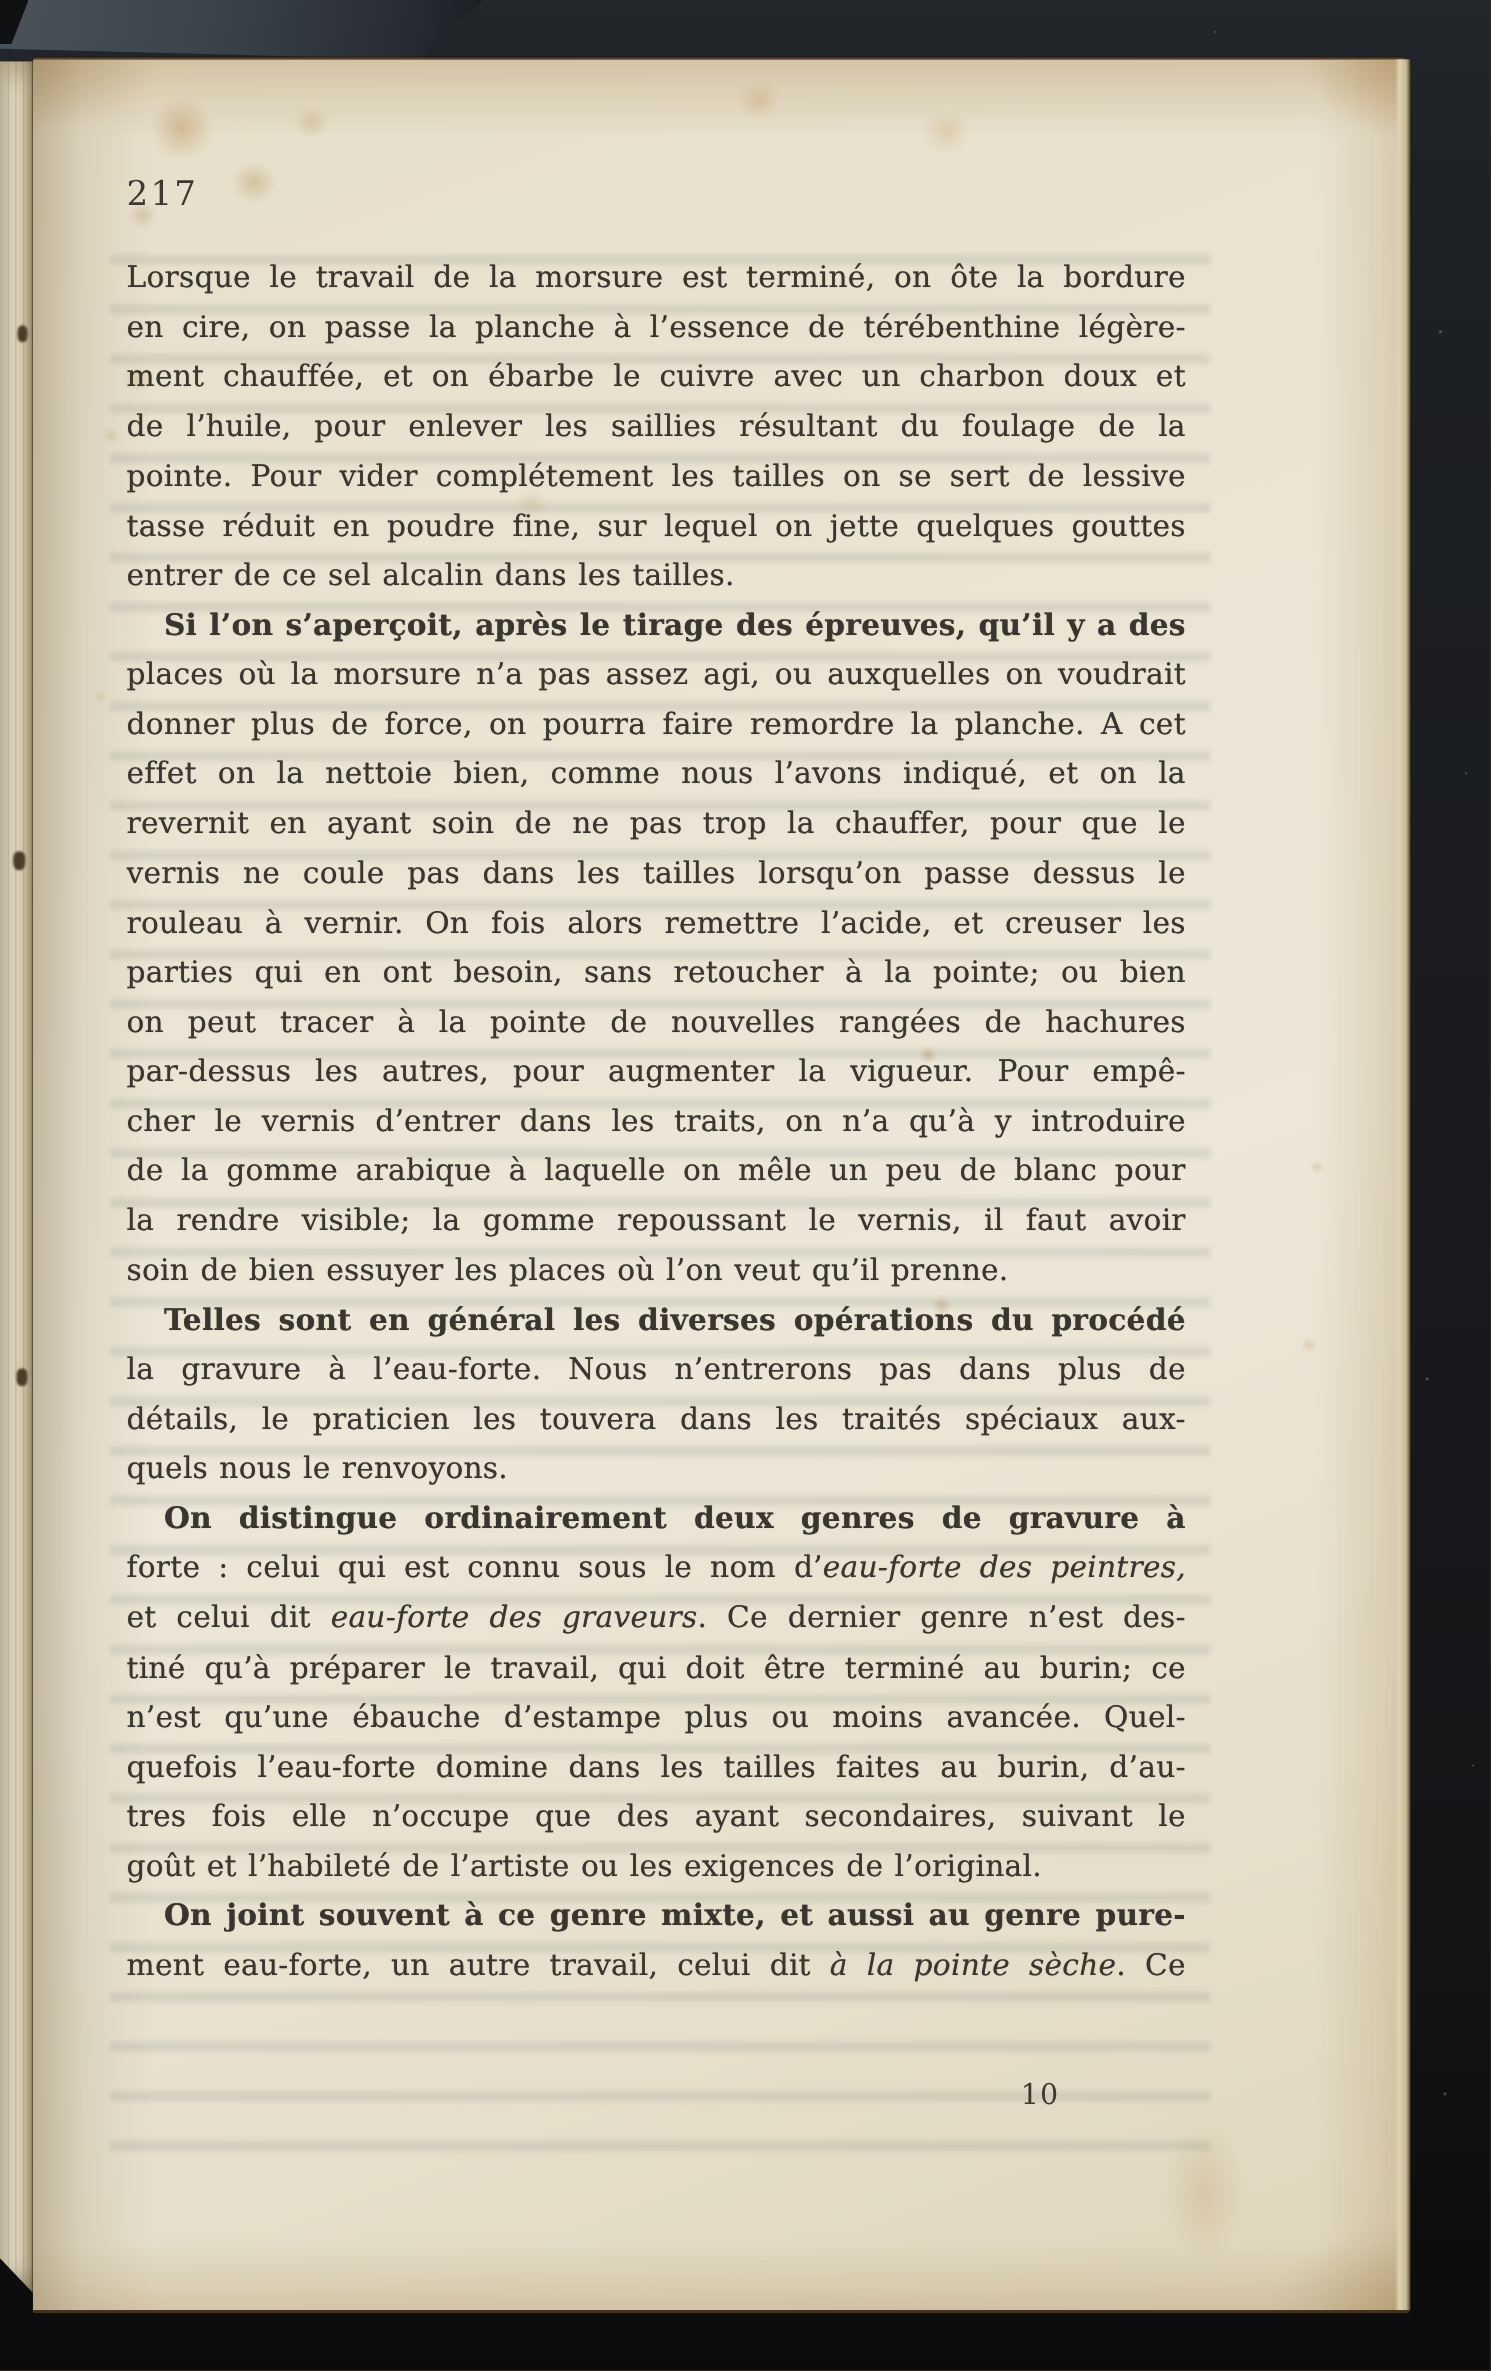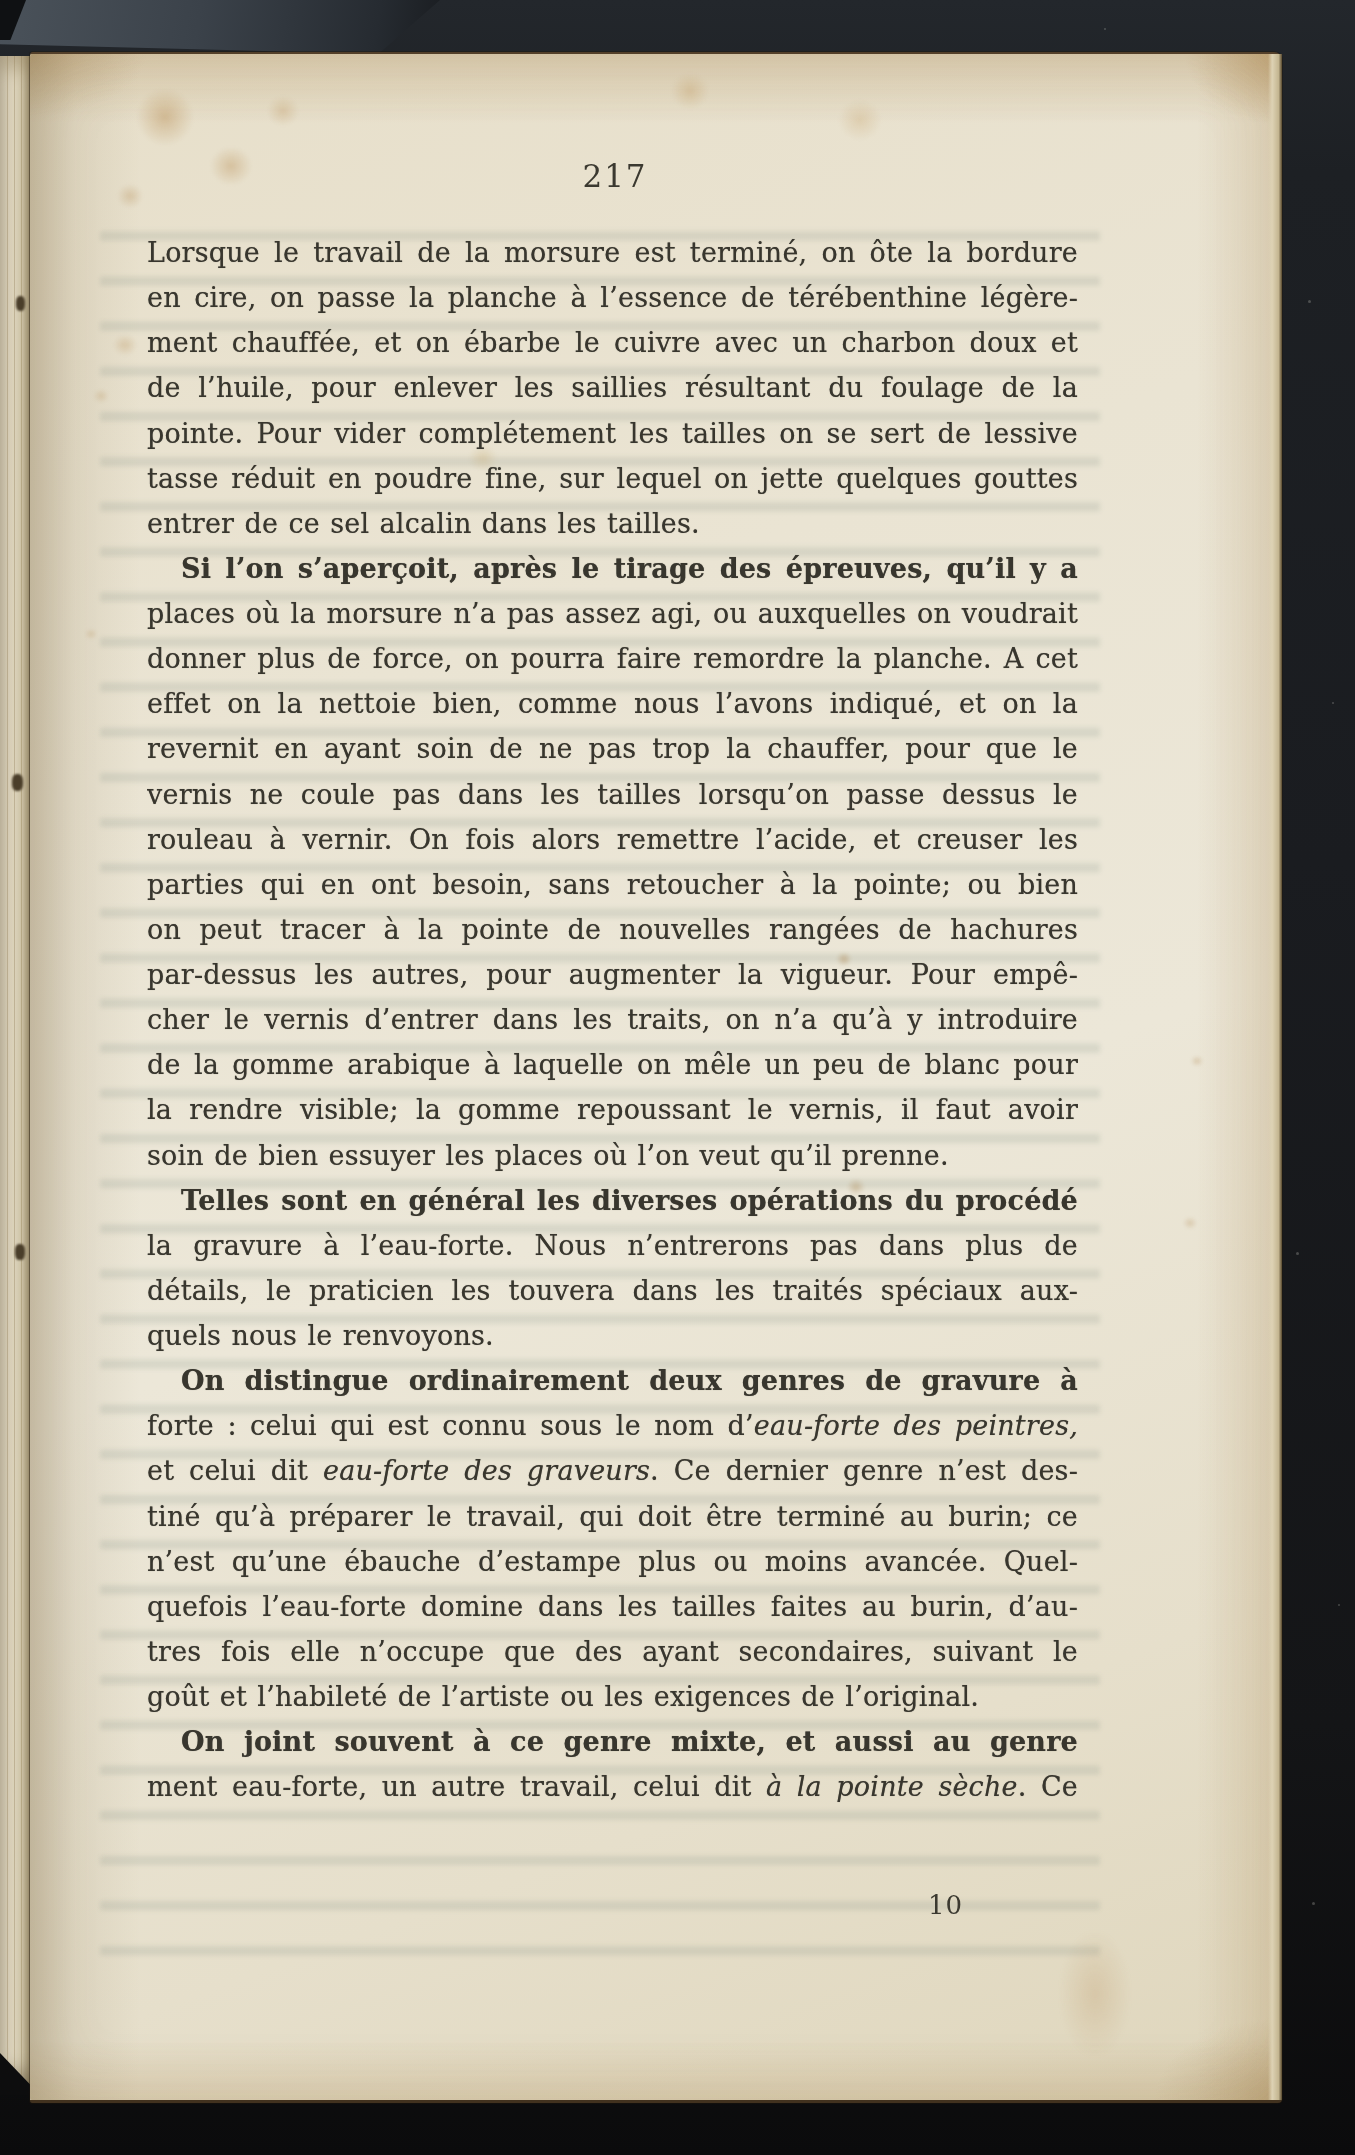--- a/index.html
+++ b/index.html
@@ -45,27 +45,27 @@
     background:linear-gradient(to right,rgba(118,98,60,.30),rgba(118,98,60,.10) 45px,rgba(118,98,60,0) 100%);}
   .fore-edge{position:absolute;right:0;top:0;bottom:0;width:14px;
     background:linear-gradient(to right,rgba(0,0,0,0) 0,#ddd2b4 30%,#c4b691 75%,#58492e 100%);}
   
   .ghost{position:absolute;left:70px;top:143px;width:1000px;height:1790px;pointer-events:none;
     background:linear-gradient(180deg, rgba(0,0,0,0) 0 33px, rgba(123,138,127,.22) 36px 43px, rgba(0,0,0,0) 44px);
     background-size:100% 45.14px;background-repeat:repeat-y;filter:blur(2.5px);opacity:.85;}
   .spot{position:absolute;border-radius:50%;filter:blur(1.5px);pointer-events:none;}
   .print{position:absolute;pointer-events:none;border-radius:50%;filter:blur(2px);}
   
-  .pagenum{position:absolute;left:85px;top:104px;width:1000px;text-align:center;
+  .pagenum{position:absolute;left:85px;top:104px;width:1000px;text-align:left;
     font-size:31px;color:#3b3930;letter-spacing:2px;}
   .text{position:absolute;left:85px;top:176px;width:963px;color:var(--ink);
     font-size:27px;letter-spacing:.2px;word-spacing:1.5px;
     text-shadow:0 0 .7px rgba(56,54,46,.65);}
   .line{height:45.14px;line-height:45.14px;text-align:justify;text-align-last:justify;
-    overflow:hidden;white-space:normal;margin-left:32px;}
+    overflow:hidden;white-space:normal;}
   .line.end{text-align-last:left;}
   .line.indent{text-indent:34px;font-weight:bold;}
   .it{font-style:italic;}
   .sig{position:absolute;left:898px;top:1836px;width:70px;font-size:26px;color:#3b3930;letter-spacing:1px;}
   .speck{position:absolute;border-radius:50%;background:rgba(205,205,195,.28);}
 </style>
 </head>
 <body>
 
 <div class="scene">

